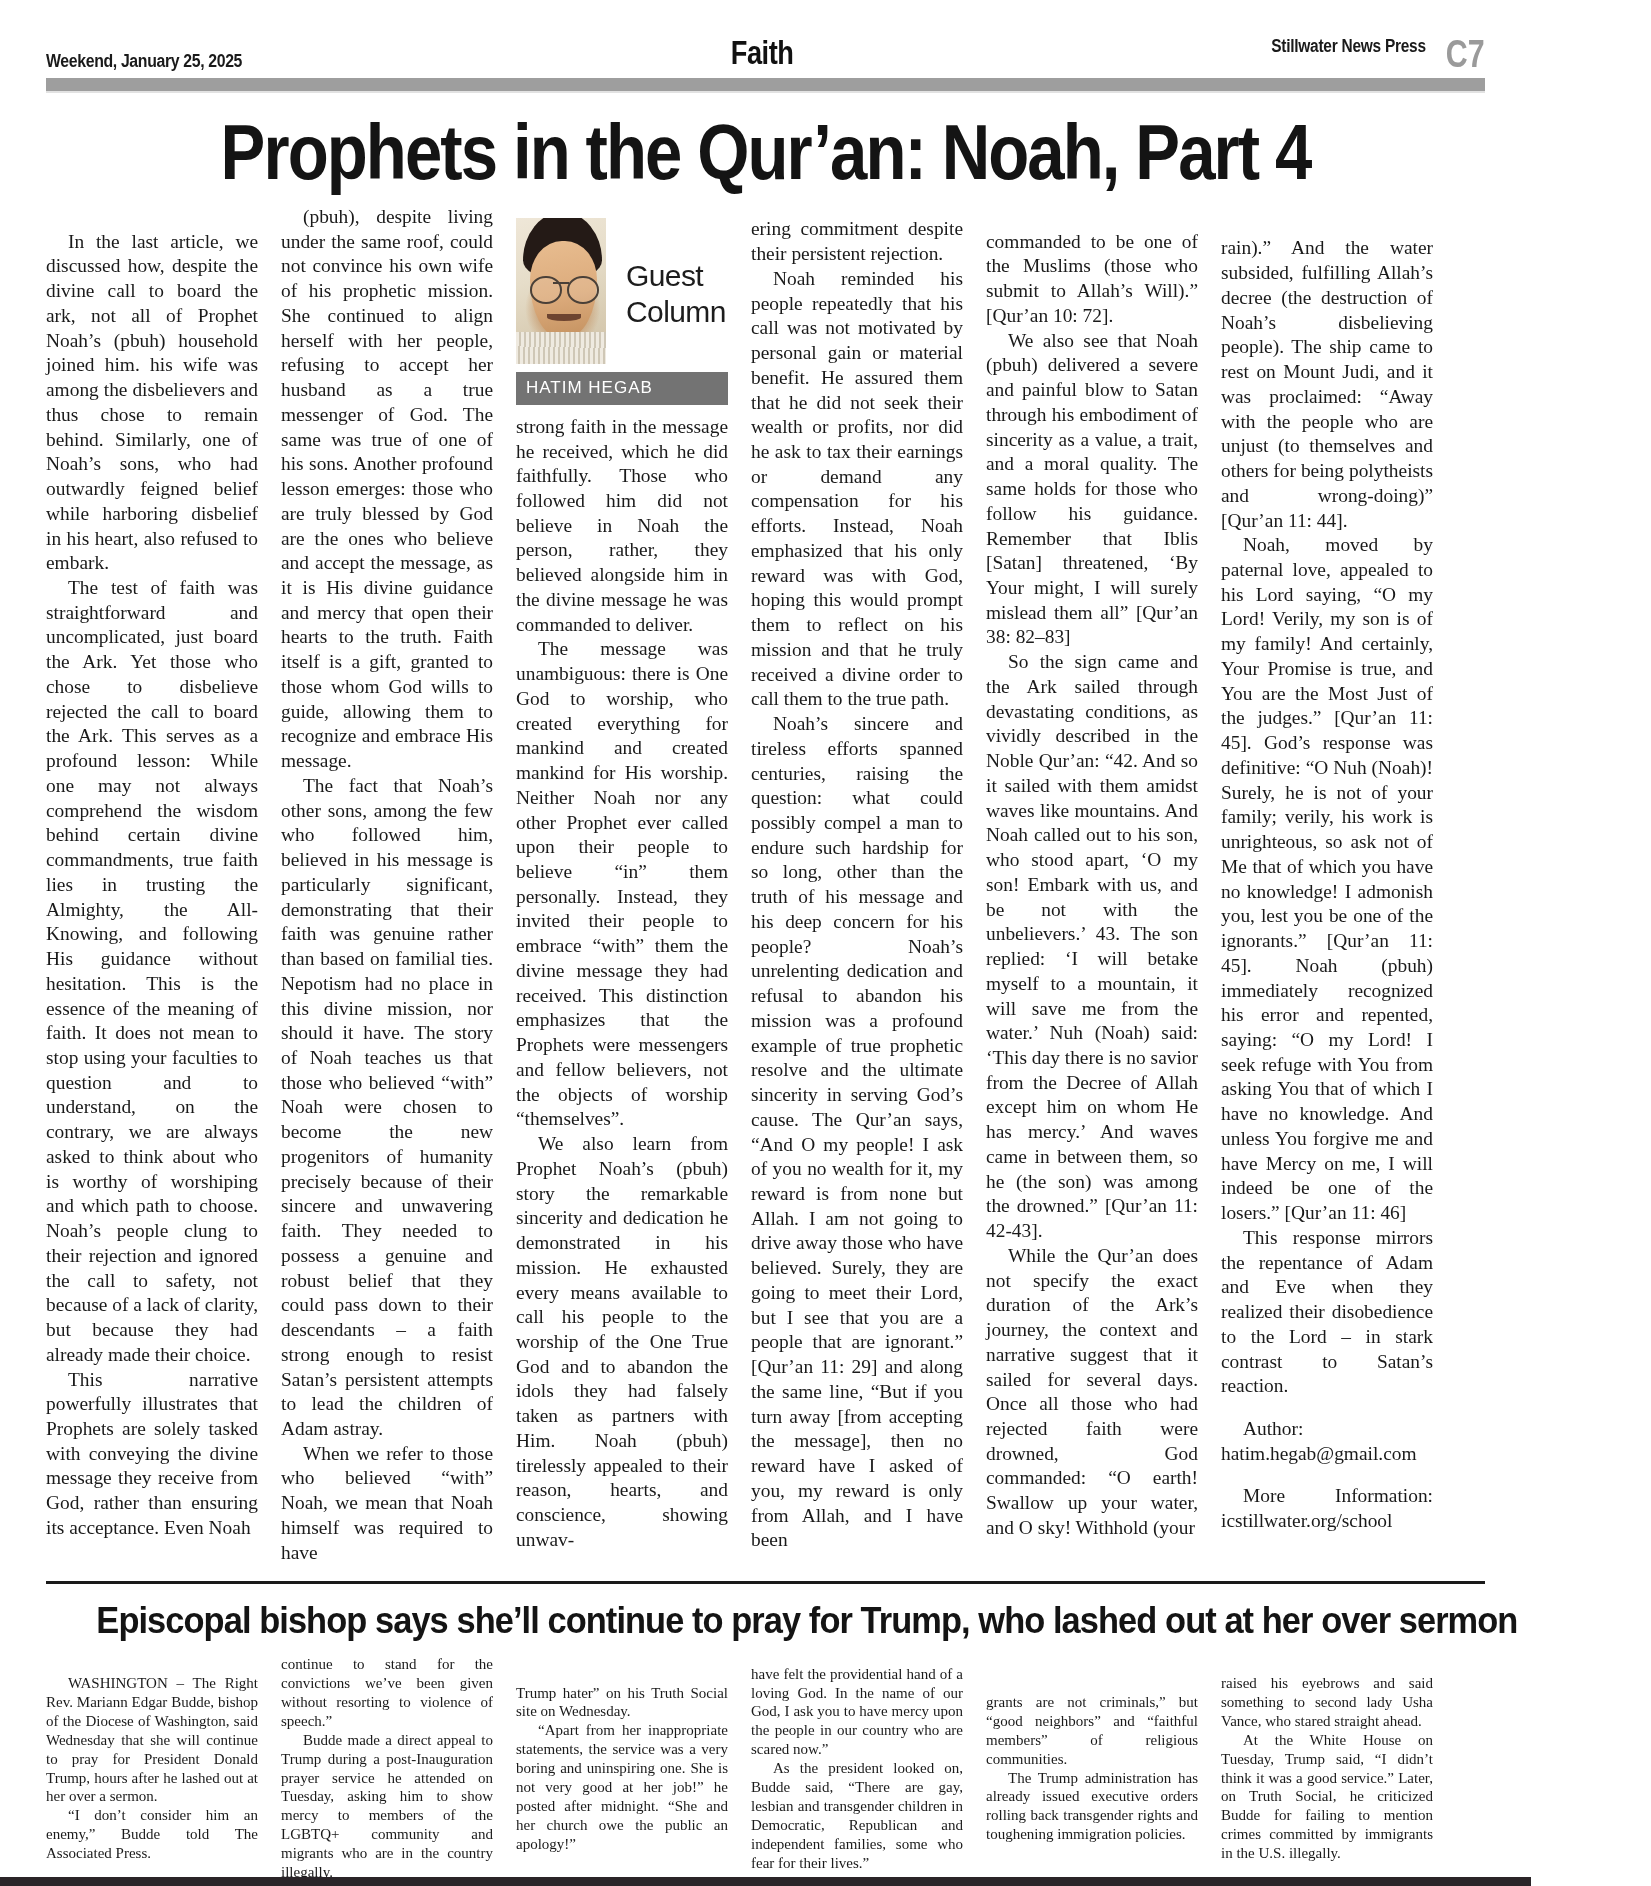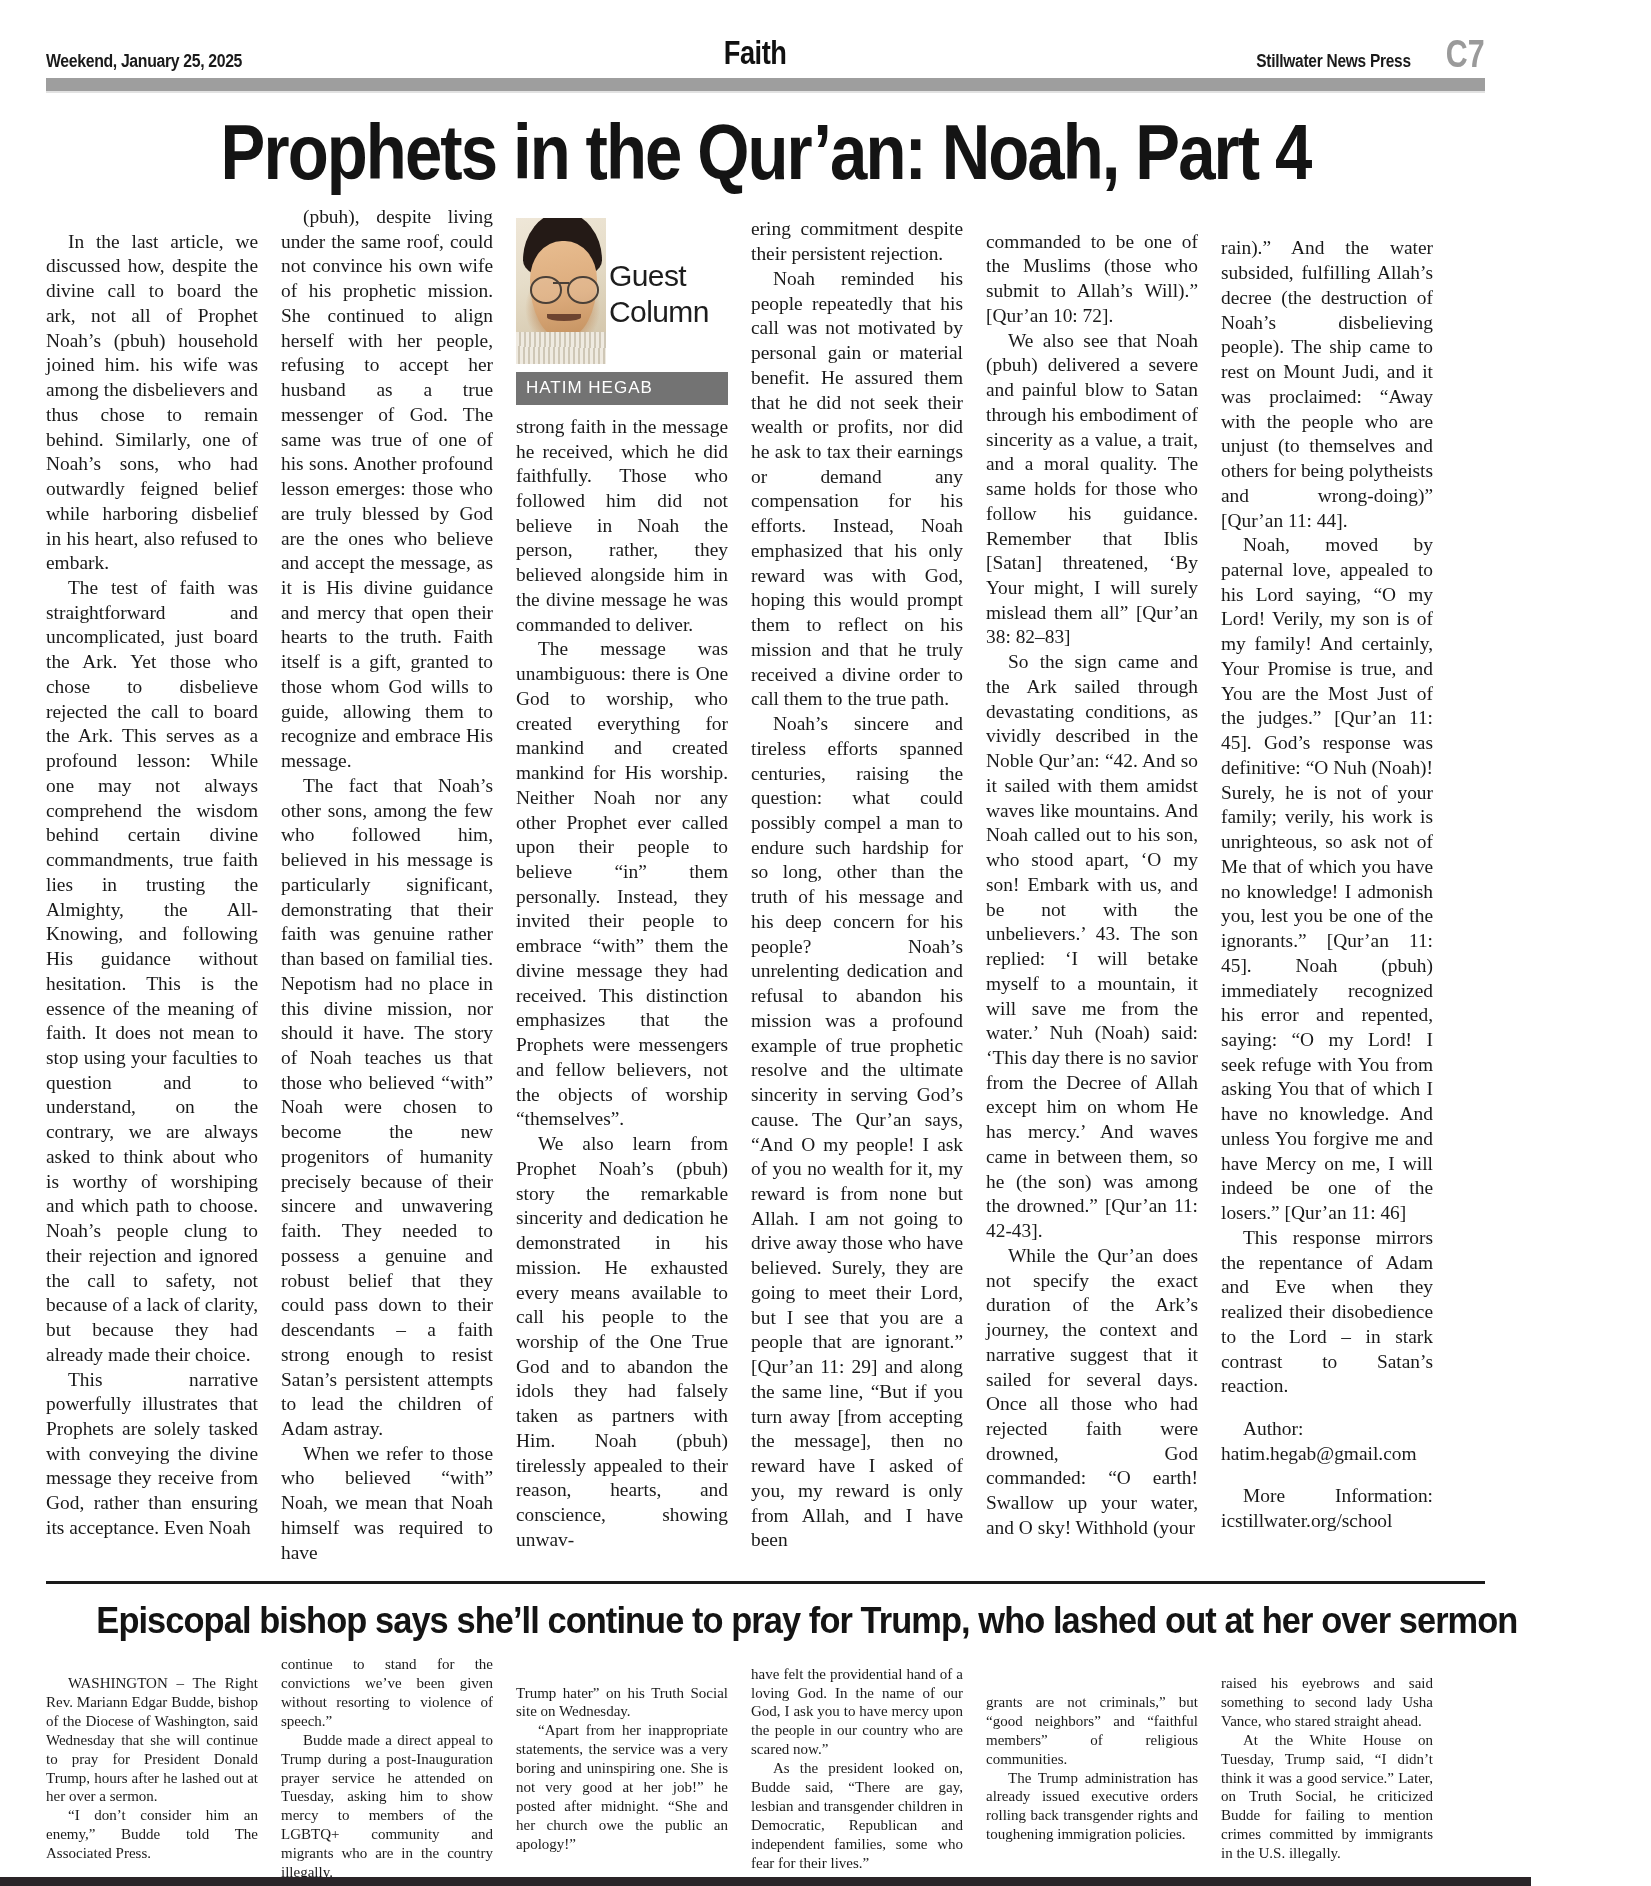--- a/index.html
+++ b/index.html
@@ -45,22 +45,22 @@
     font-family: "Liberation Sans", sans-serif;
     font-weight: 700;
     font-size: 34px;
     letter-spacing: -0.6px;
     color: #111;
     transform: scaleX(0.8);
     margin-left: 10px;
   }
   .mast-right {
     display: flex;
-    align-items: flex-end;
-    gap: 26px;
+    align-items: flex-start;
+    gap: 11px;
   }
   .mast-pub {
     font-family: "Liberation Sans", sans-serif;
     font-size: 18px;
     font-weight: 600;
     letter-spacing: -0.3px;
     transform: scaleX(0.86);
     transform-origin: right bottom;
     white-space: nowrap;
   }
@@ -126,21 +126,21 @@
   }
 
   
   .guestwrap {
     float: none;
     margin-bottom: 6px;
   }
   .guestbox {
     display: flex;
     align-items: flex-start;
-    gap: 3px;
+    gap: 20px;
     margin-bottom: 8px;
   }
   .portrait {
     width: 90px;
     height: 146px;
     flex: 0 0 90px;
     position: relative;
     overflow: hidden;
     background: #ded8cc;
   }

